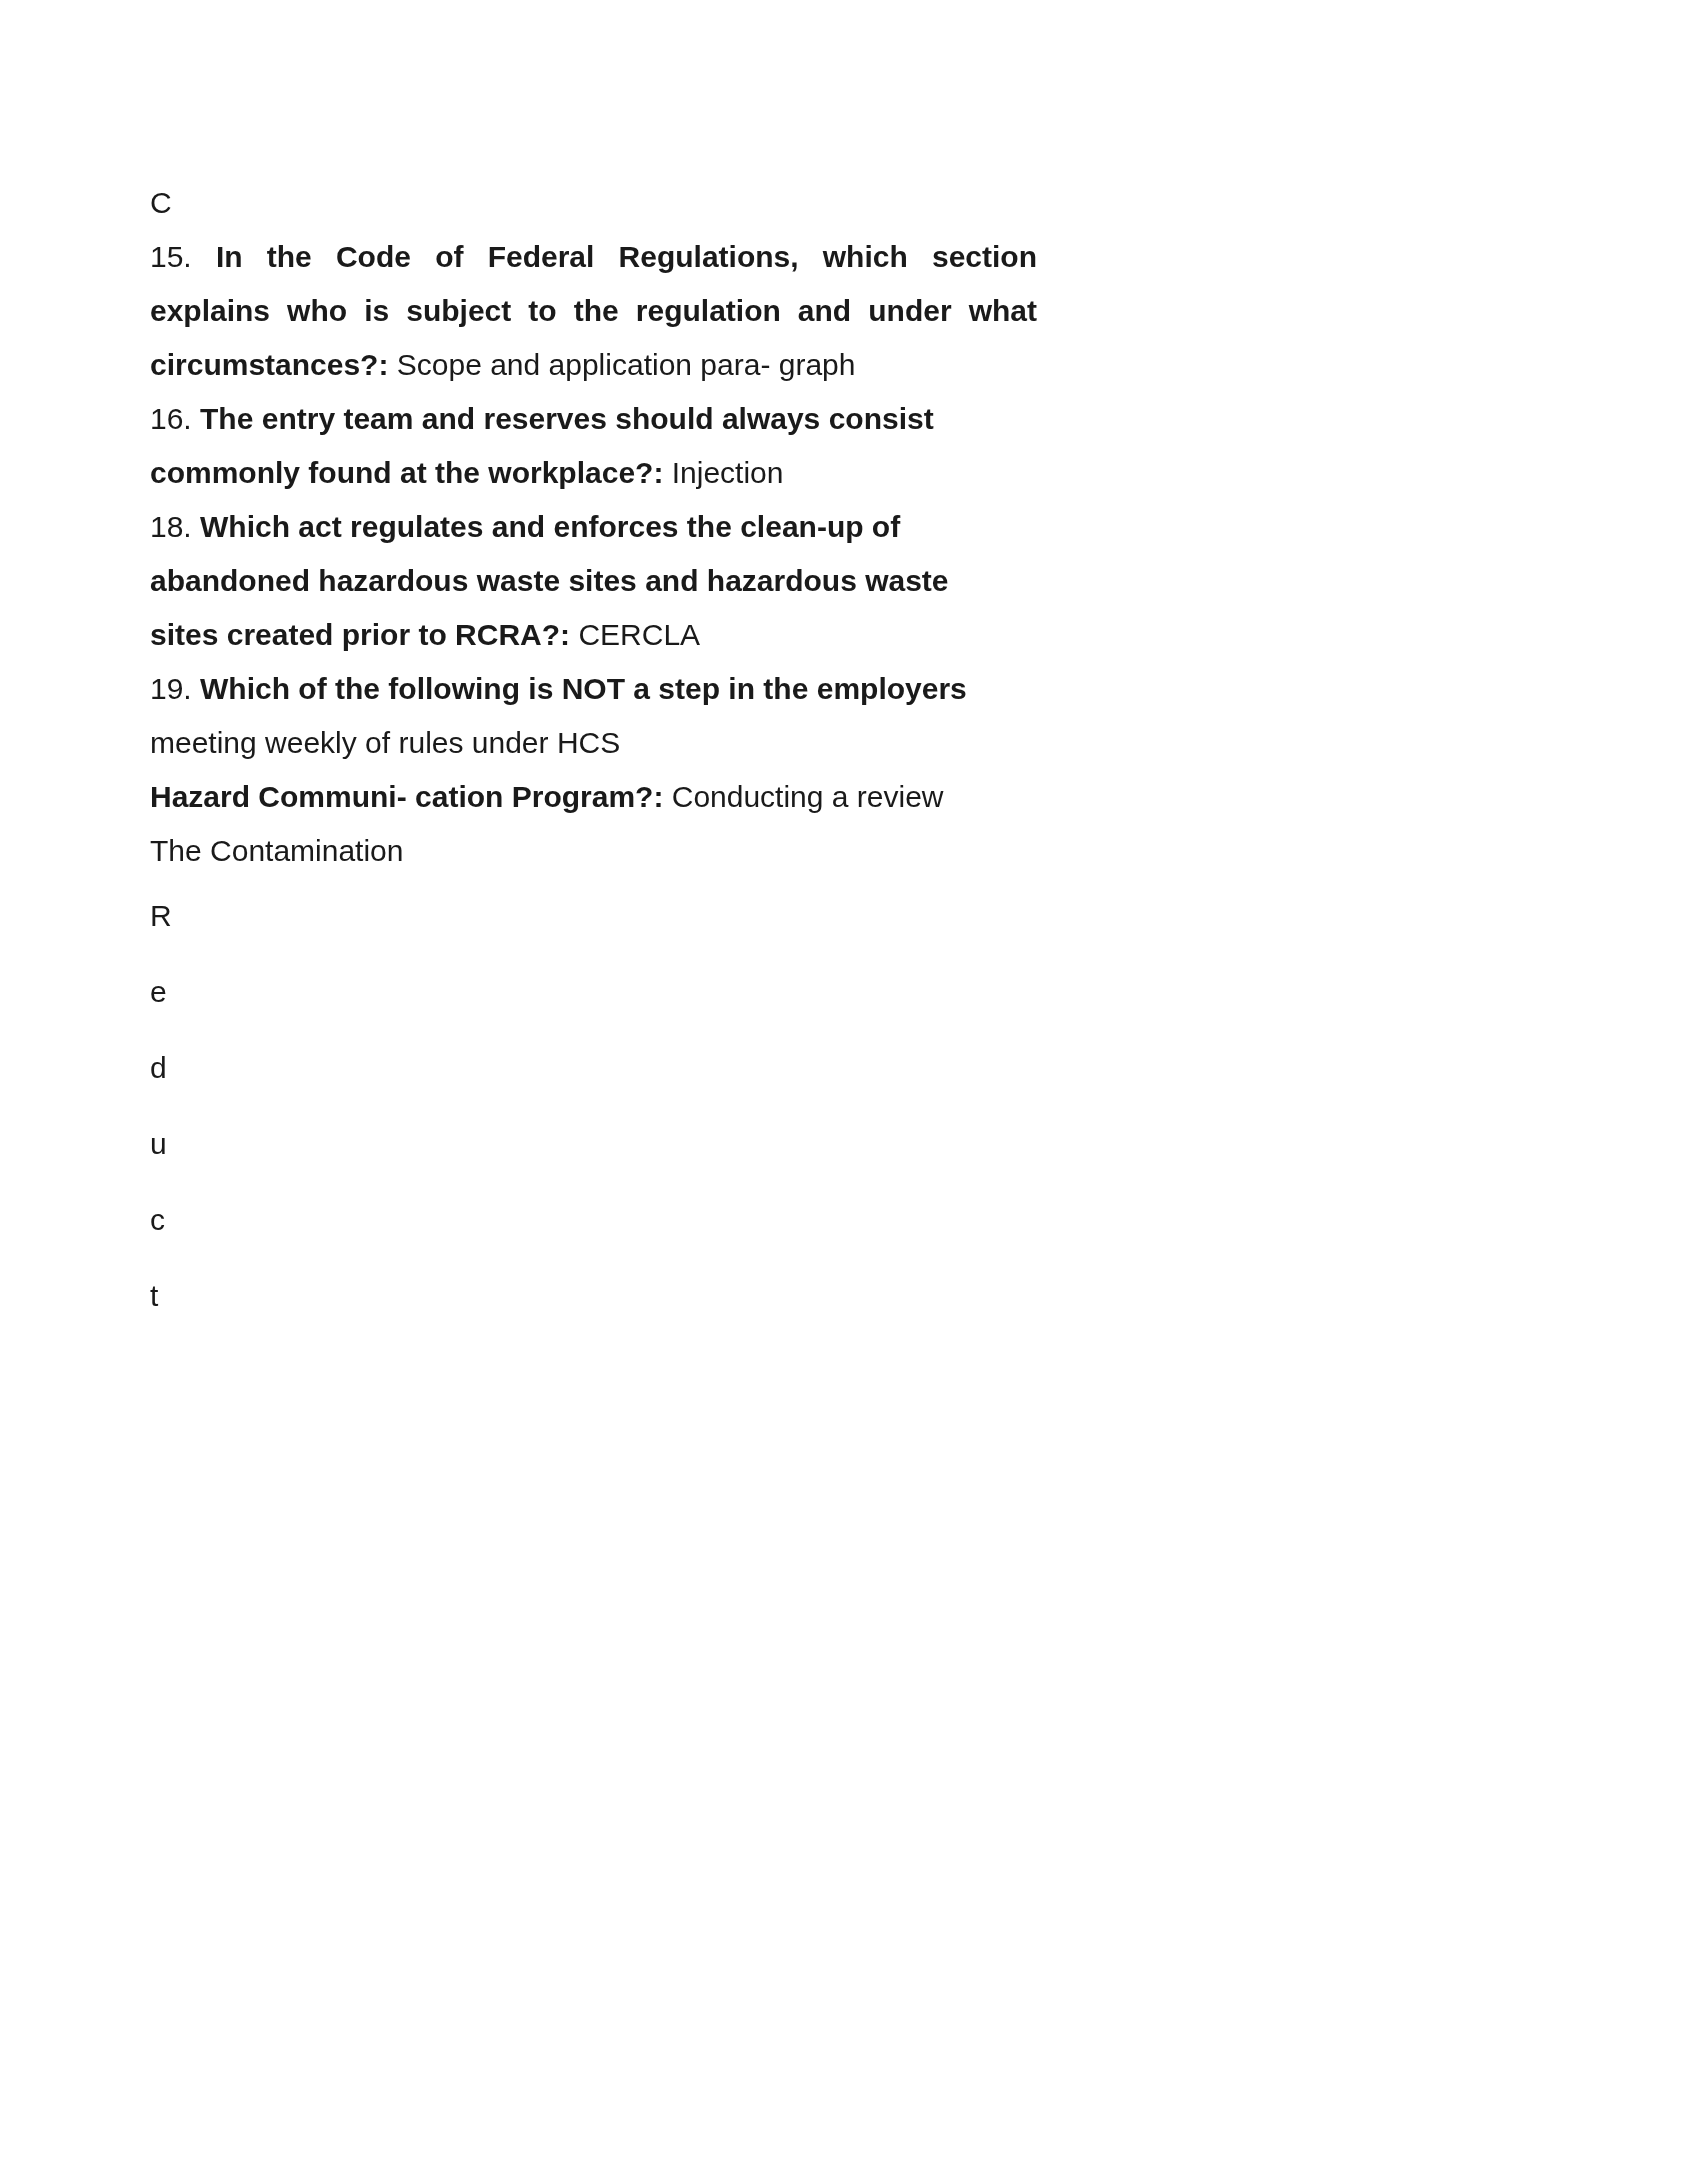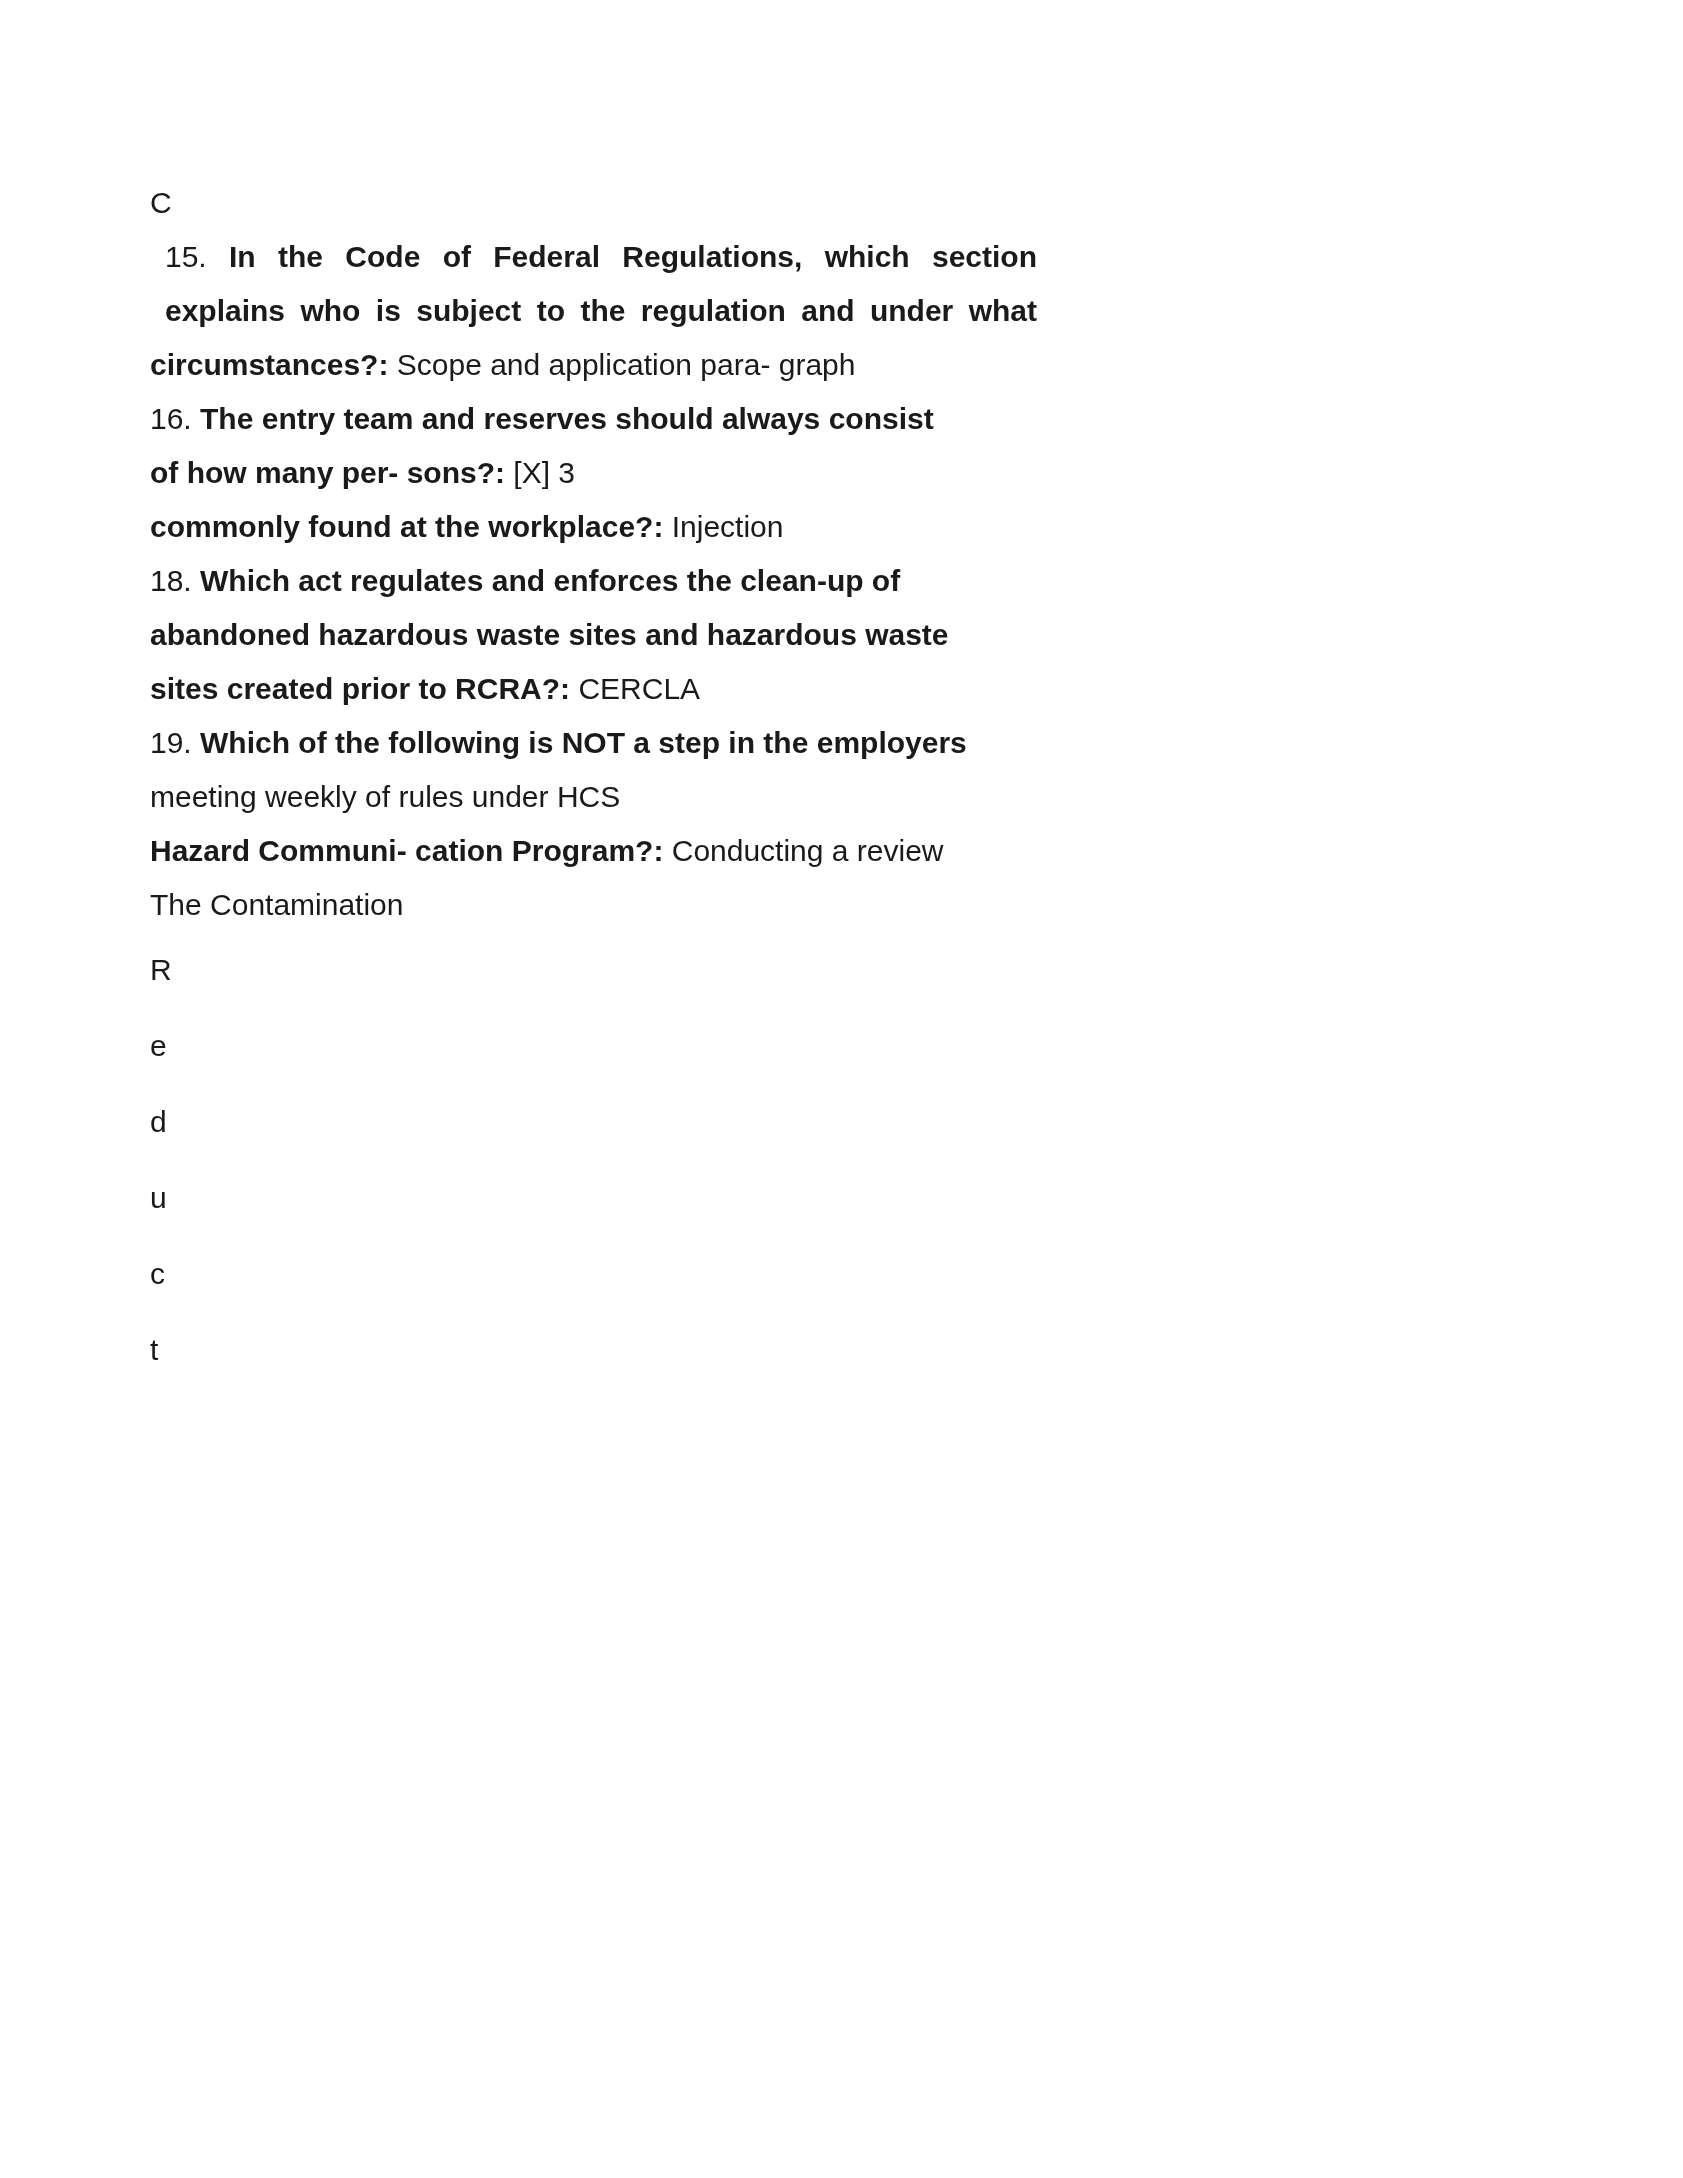--- a/index.html
+++ b/index.html
@@ -24,38 +24,36 @@
     line-height: 54px;
     color: #1a1a1a;
   }
   .line {
     white-space: nowrap;
   }
   .line.justify {
     white-space: normal;
     text-align: justify;
     text-align-last: justify;
-    margin-left: 15px;
   }
   .line.spread {
     line-height: 76px;
   }
   .seg { font-weight: normal; }
   .seg.bold { font-weight: bold; }
 </style>
 </head>
 <body style="background: rgb(255, 255, 255);">
 
 <div class="page" style="color: rgb(26, 26, 26);">
     <div class="line"><span class="seg">C</span></div>
     <div class="line justify"><span class="seg">15. </span><span class="seg bold">In the Code of Federal Regulations, which section</span></div>
     <div class="line justify"><span class="seg bold">explains who is subject to the regulation and under what</span></div>
     <div class="line"><span class="seg bold">circumstances?: </span><span class="seg">Scope and application para- graph</span></div>
     <div class="line"><span class="seg">16. </span><span class="seg bold">The entry team and reserves should always consist</span></div>
-    <div class="line"><span class="seg bold">of how many per- sons?: </span><span class="seg">[X] 3</span></div>
     <div class="line"><span class="seg bold">commonly found at the workplace?: </span><span class="seg">Injection</span></div>
     <div class="line"><span class="seg">18. </span><span class="seg bold">Which act regulates and enforces the clean-up of</span></div>
     <div class="line"><span class="seg bold">abandoned hazardous waste sites and hazardous waste</span></div>
     <div class="line"><span class="seg bold">sites created prior to RCRA?: </span><span class="seg">CERCLA</span></div>
     <div class="line"><span class="seg">19. </span><span class="seg bold">Which of the following is NOT a step in the employers</span></div>
     <div class="line"><span class="seg">meeting weekly of rules under HCS</span></div>
     <div class="line"><span class="seg bold">Hazard Communi- cation Program?: </span><span class="seg">Conducting a review</span></div>
     <div class="line"><span class="seg">The Contamination</span></div>
     <div class="line spread"><span class="seg">R</span></div>
     <div class="line spread"><span class="seg">e</span></div>

